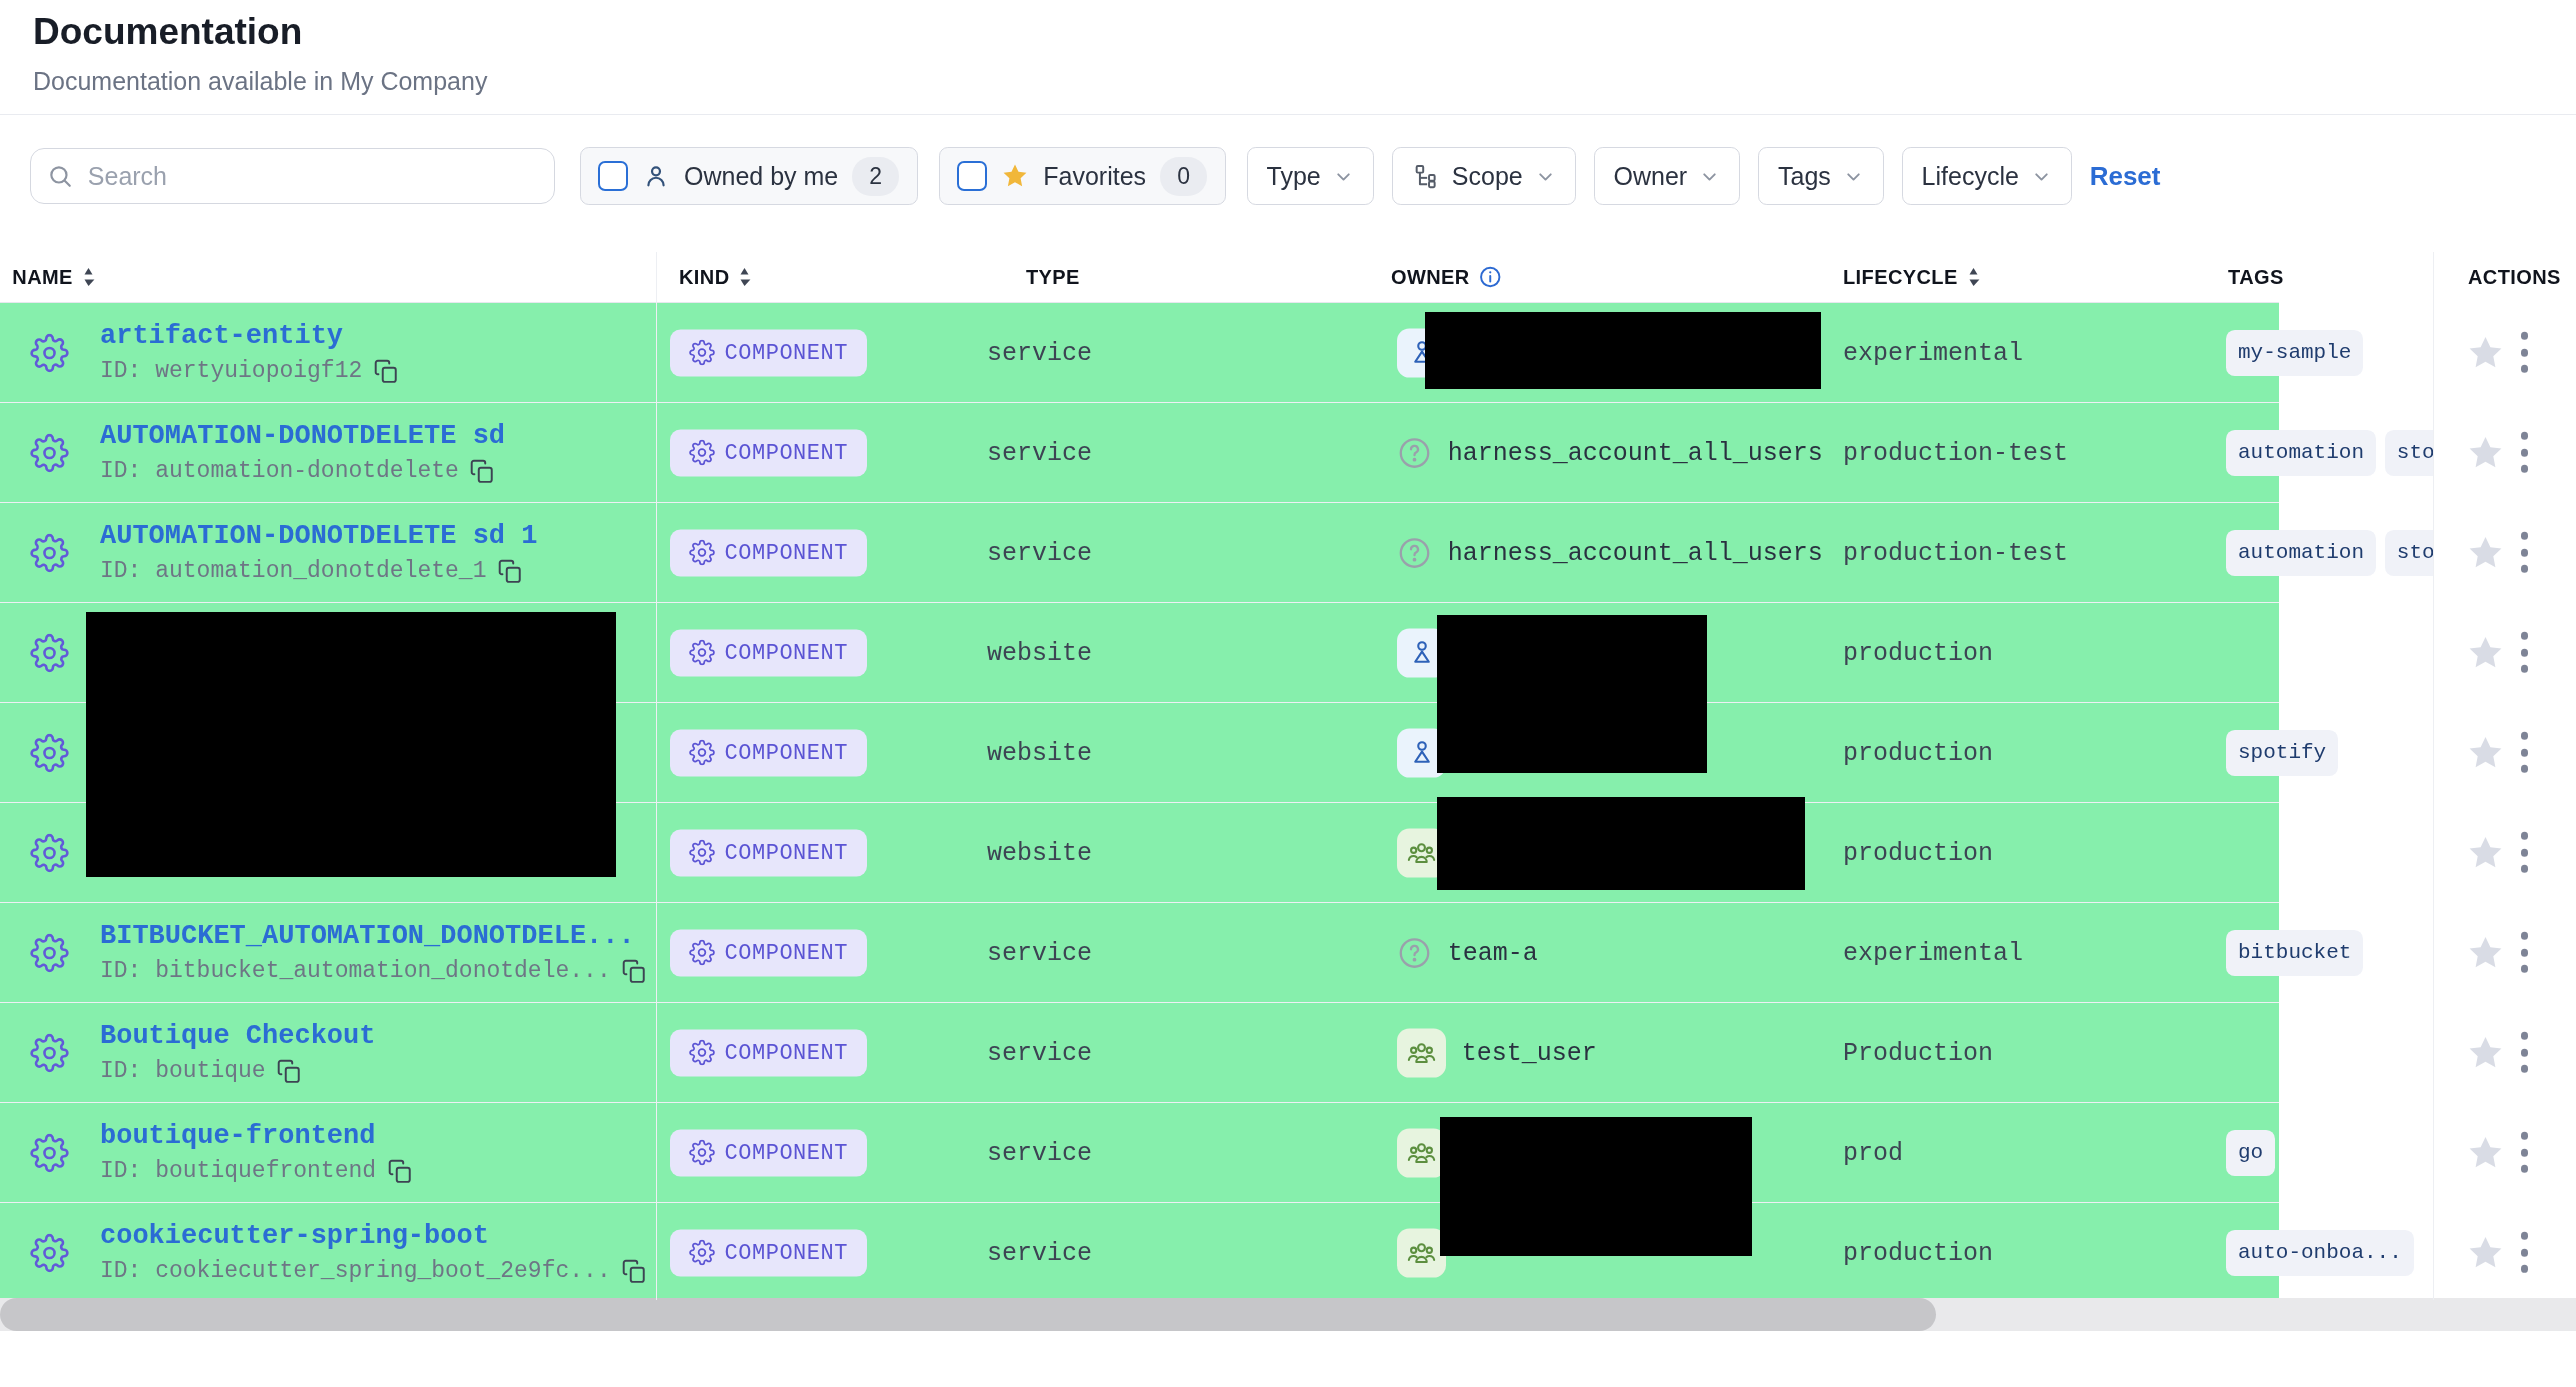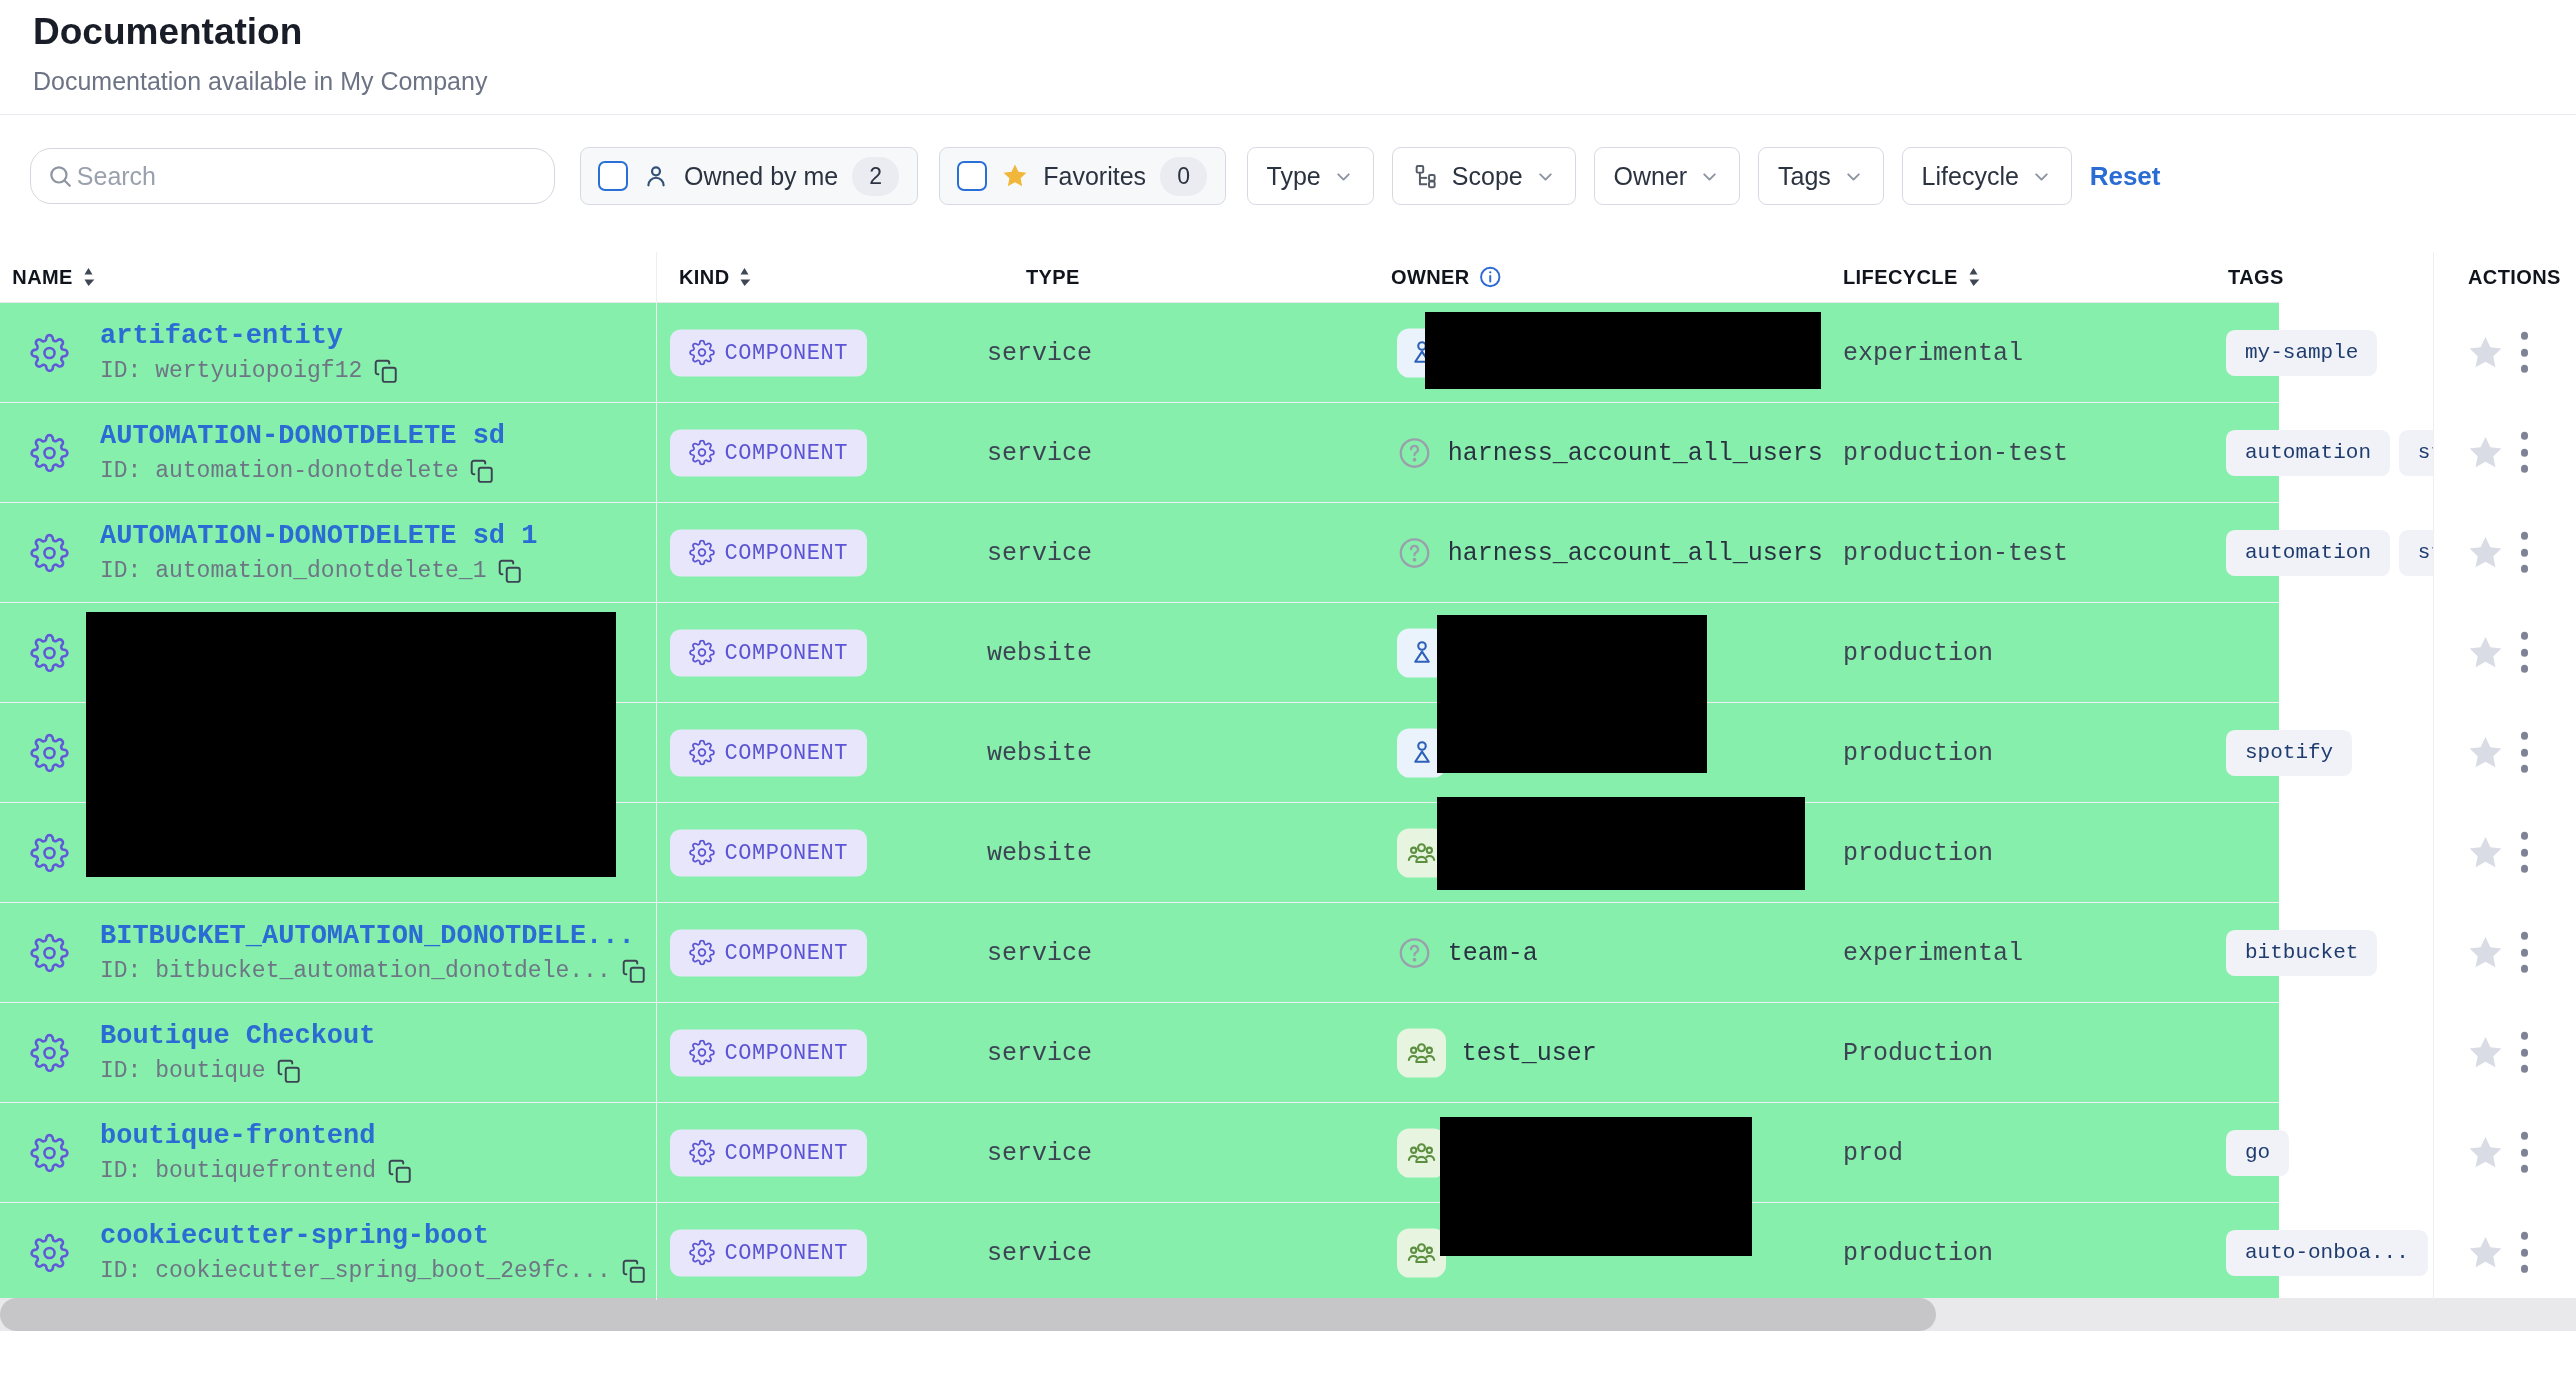--- a/index.html
+++ b/index.html
@@ -7,21 +7,21 @@
   body { font-family:"Liberation Sans","DejaVu Sans",sans-serif; color:#1c212b; }
   .screen { position:relative; width:2576px; height:1388px; background:#fff; overflow:hidden; }
 
   
   .pagehead { position:absolute; left:0; top:0; width:100%; height:115px; border-bottom:0.9px solid #e9ebf0; }
   .pagehead h1 { position:absolute; left:33px; top:10.5px; font-size:37px; font-weight:700; color:#181d27; }
   .pagehead .sub { position:absolute; left:33px; top:67px; font-size:25px; color:#6b7384; }
 
   
   .fbar { position:absolute; left:30px; top:147px; height:58px; display:flex; align-items:center; }
-  .searchbox { display:flex; align-items:center; width:525px; height:56px; border:0.9px solid #d5d8e0; border-radius:21px; padding:0 15.8px; gap:4px; background:#fff; margin-right:24.5px; }
+  .searchbox { display:flex; align-items:center; width:525px; height:56px; border:0.9px solid #d5d8e0; border-radius:14px; padding:0 15.8px; gap:15px; background:#fff; margin-right:24.5px; }
   .searchbox svg { width:26px; height:26px; color:#8d94a1; flex:none; }
   .searchbox input { border:none; outline:none; flex:1; font-size:25px; color:#313845; font-family:inherit; background:transparent; }
   .searchbox input::placeholder { color:#9aa1ae; }
 
   .togglebtn { display:flex; align-items:center; gap:14px; height:58px; padding:0 17.5px; background:#f7f8fa; border:0.9px solid #d6d9e1; border-radius:8.8px; font-size:25px; color:#2b3240; cursor:pointer; margin-right:21px; white-space:nowrap; }
   .cb { width:30px; height:30px; border:2.6px solid #2a6fd6; border-radius:7px; background:#fff; flex:none; }
   .togglebtn .ficon { width:28px; height:28px; flex:none; }
   .badge { min-width:47px; height:39px; padding:0 12.3px; border-radius:19px; background:#eaecf1; color:#2b3240; font-size:23px; display:flex; align-items:center; justify-content:center; }
 
   .ddbtn { display:flex; align-items:center; gap:12.3px; height:58px; padding:0 19px; background:#fff; border:0.9px solid #d6d9e1; border-radius:8.8px; font-size:25px; color:#2b3240; cursor:pointer; margin-right:17.5px; white-space:nowrap; }
@@ -62,21 +62,21 @@
   .oicon { width:49px; height:49px; border-radius:12.3px; display:flex; align-items:center; justify-content:center; flex:none; }
   .oicon.user { background:#eaf3fc; color:#2e62b8; }
   .oicon.group { background:#e7f4df; color:#5c8f3f; }
   .oicon.question { background:transparent; width:35px; color:#9aa0ab; }
   .oicon svg { width:30px; height:30px; }
   .oicon.group svg { width:33px; height:33px; }
   .oicon.question svg { width:35px; height:35px; }
 
   .c-life { left:1843px; font-size:25px; color:#3d4453; }
   .c-tags { left:2226px; width:207px; overflow:hidden; display:flex; align-items:center; gap:8.8px; }
-  .tag { height:46px; padding:0 19px; background:#f0f2f8; border-radius:8.8px; color:#1f3c6e; font-size:21px; font-weight:500; display:inline-flex; align-items:center; flex:none; white-space:nowrap; }
+  .tag { height:46px; padding:0 12px; background:#f0f2f8; border-radius:8.8px; color:#1f3c6e; font-size:21px; font-weight:500; display:inline-flex; align-items:center; flex:none; white-space:nowrap; }
 
   .c-star { left:2466px; width:39px; height:39px; color:#d9dce5; cursor:pointer; }
   .c-star svg { width:39px; height:39px; }
   .c-kebab { left:2517px; display:flex; flex-direction:column; gap:8.8px; cursor:pointer; padding:3.5px; }
   .c-kebab i { width:7.9px; height:7.9px; border-radius:50%; background:#7e8496; }
 
   
   .redact { position:absolute; background:#000; z-index:5; }
 
   

